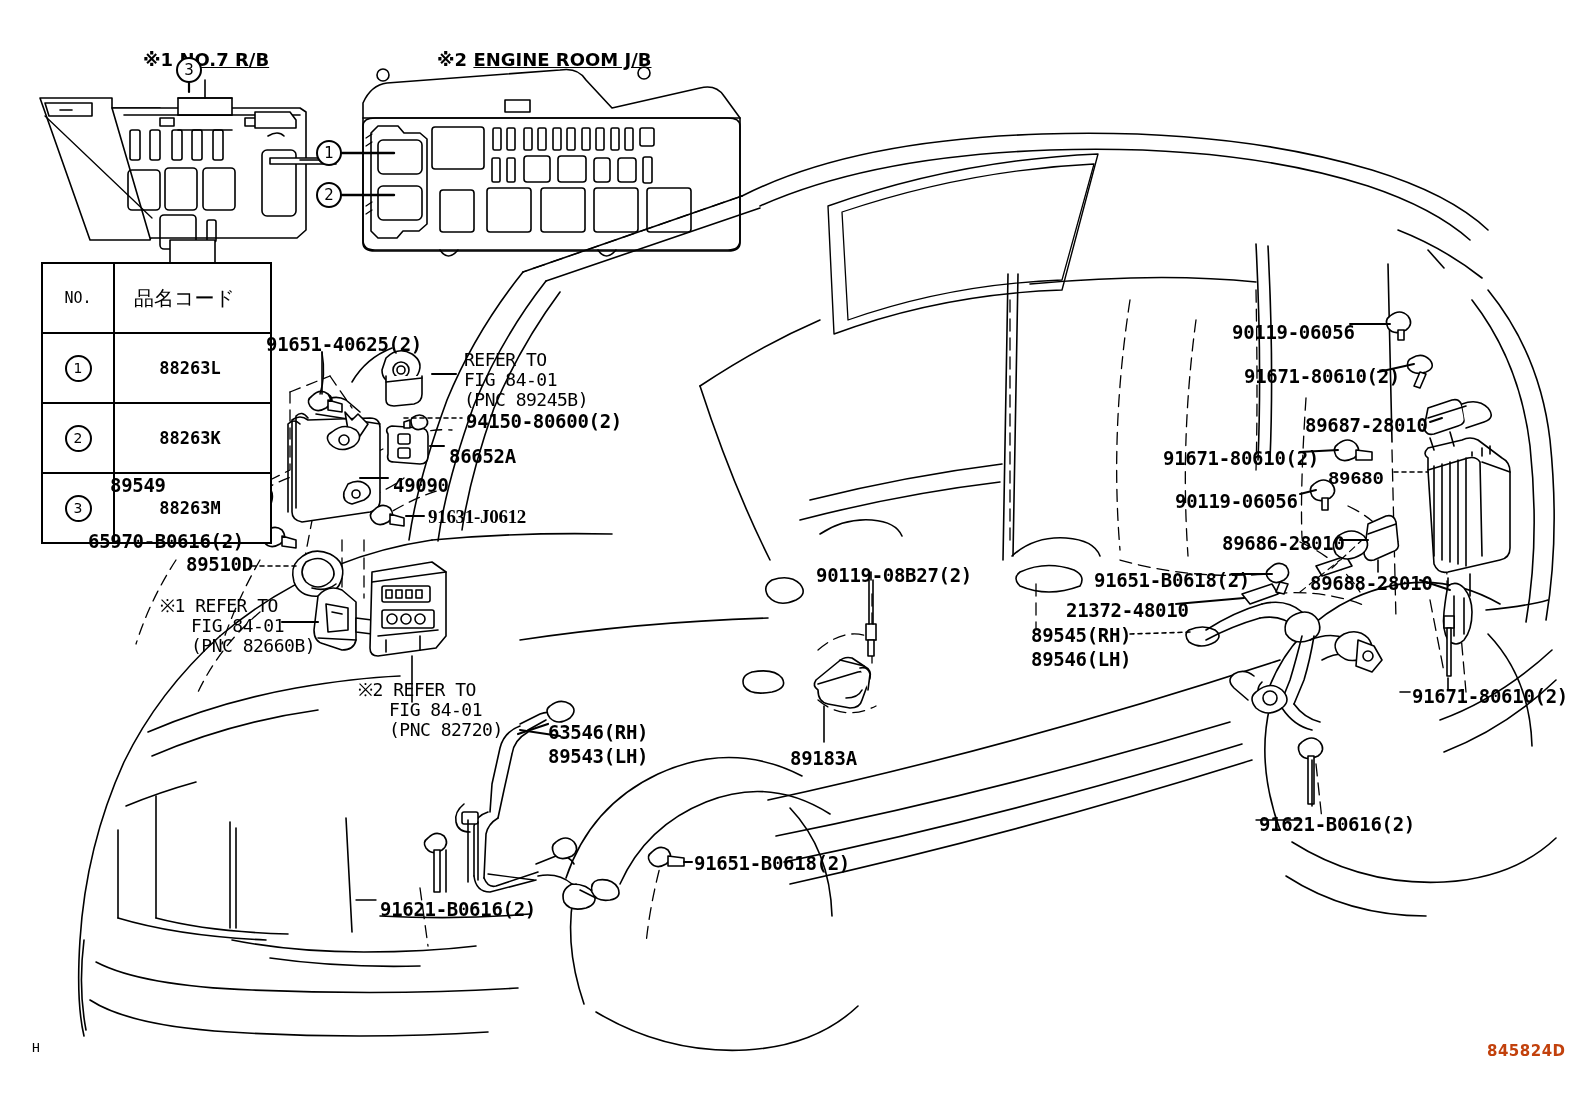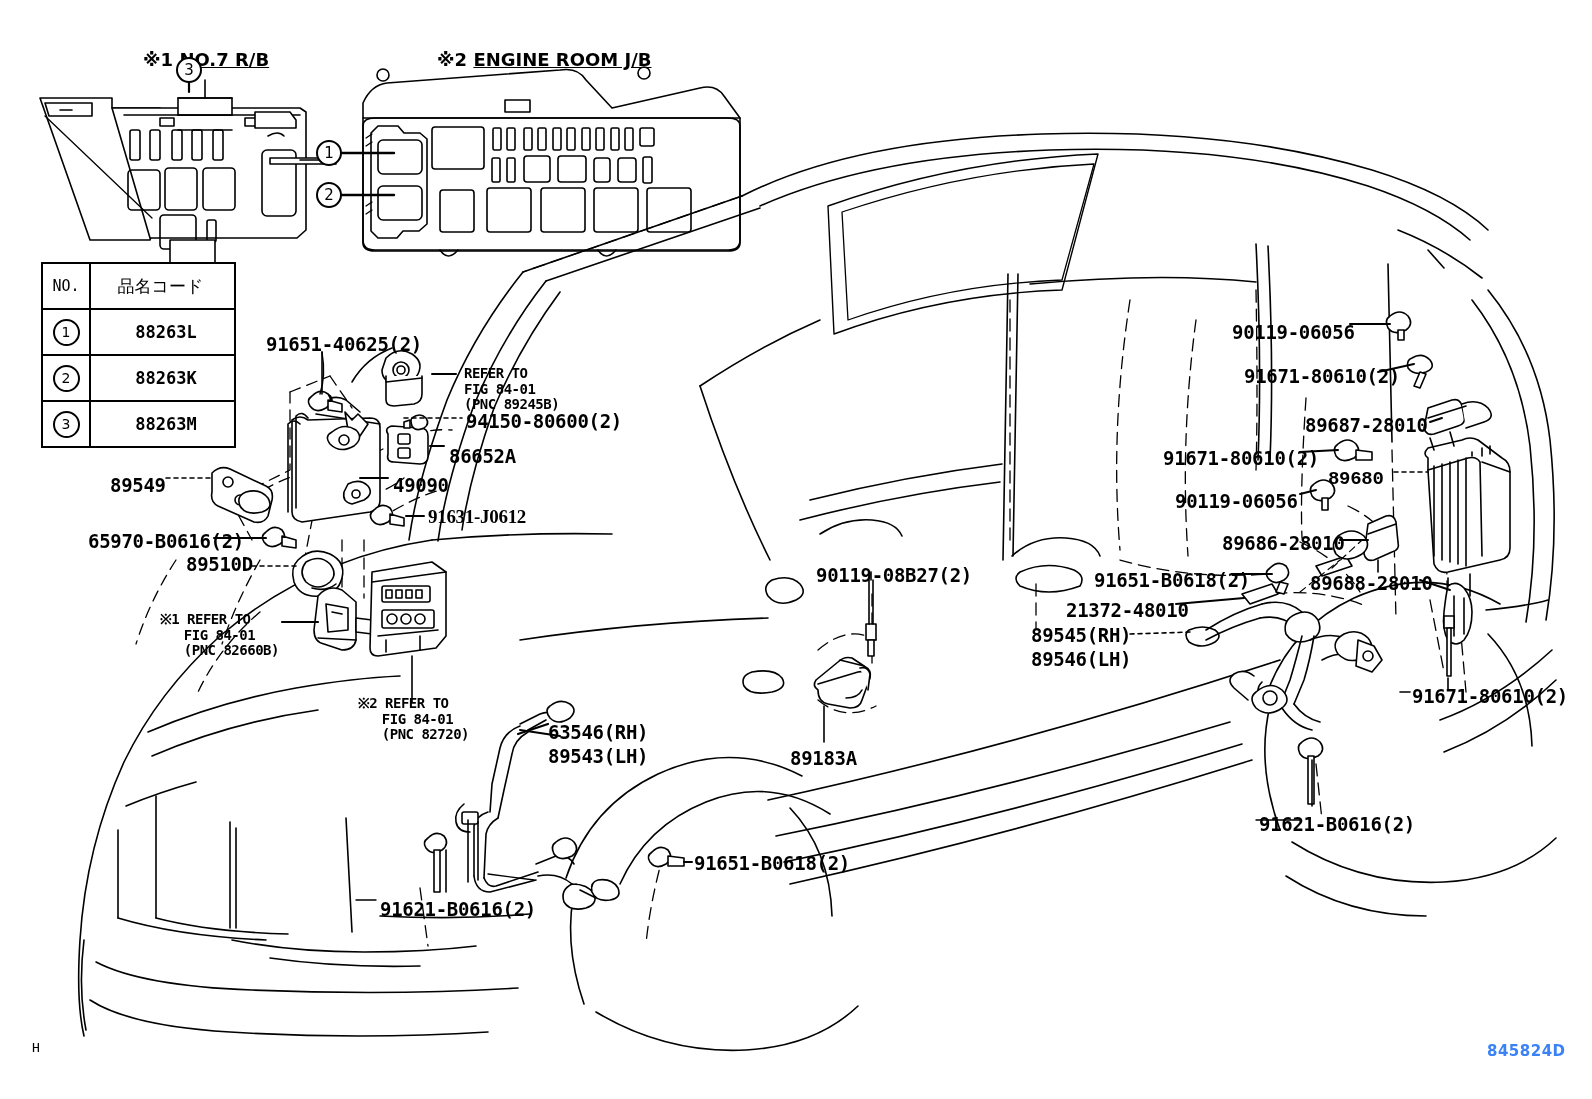--- a/index.html
+++ b/index.html
@@ -27,24 +27,23 @@
     position: absolute;
     font-family: "DejaVu Sans Mono", "Liberation Mono", monospace;
     font-size: 19px;
     font-weight: bold;
     color: #000000;
     white-space: pre;
     letter-spacing: -0.3px;
     line-height: 1.12;
   }
   .lbl.small {
-    font-size: 14px;
-    font-weight: bold;
+    font-size: 18px;
+    font-weight: normal;
     letter-spacing: -0.5px;
-    margin-top: 16px;
   }
   .hdr {
     position: absolute;
     font-family: "DejaVu Sans", "Liberation Sans", sans-serif;
     font-size: 18px;
     font-weight: bold;
     color: #000;
     white-space: pre;
   }
   .hdr u { text-decoration: underline; }
@@ -54,45 +53,45 @@
     font-family: "DejaVu Sans Mono", "Liberation Mono", monospace;
     font-size: 13px;
     color: #000;
   }
   .corner-code {
     position: absolute;
     left: 1487px; top: 1042px;
     font-family: "DejaVu Sans", "Liberation Sans", sans-serif;
     font-size: 15px;
     font-weight: bold;
-    color: #3b82f6;
+    color: #c2410c;
     letter-spacing: 0.5px;
   }
   
   #parts-table {
     position: absolute;
     left: 41px;
     top: 262px;
     border-collapse: collapse;
     background: #fff;
   }
   #parts-table td, #parts-table th {
     border: 2px solid #000;
     font-family: "DejaVu Sans Mono", "Liberation Mono", monospace;
     font-size: 17px;
     font-weight: bold;
     color: #000;
-    padding: 4px;
+    padding: 16px;
     text-align: center;
     height: 36px;
   }
   #parts-table .c-no { width: 38px; }
   #parts-table .c-code { width: 128px; text-align: center; padding-left: 11px; }
   #parts-table thead td { font-size: 15px; font-weight: normal; }
-  #parts-table thead .c-code { text-align: center; padding-left: 0; font-size:17px;}
+  #parts-table thead .c-code { text-align: center; padding-left: 0; font-size:20px;}
   .circnum {
     display: inline-block;
     width: 23px; height: 23px;
     line-height: 22px;
     border: 2px solid #000;
     border-radius: 50%;
     font-size: 14px;
     font-weight: normal;
     text-align: center;
     font-family: "DejaVu Sans", "Liberation Sans", sans-serif;

